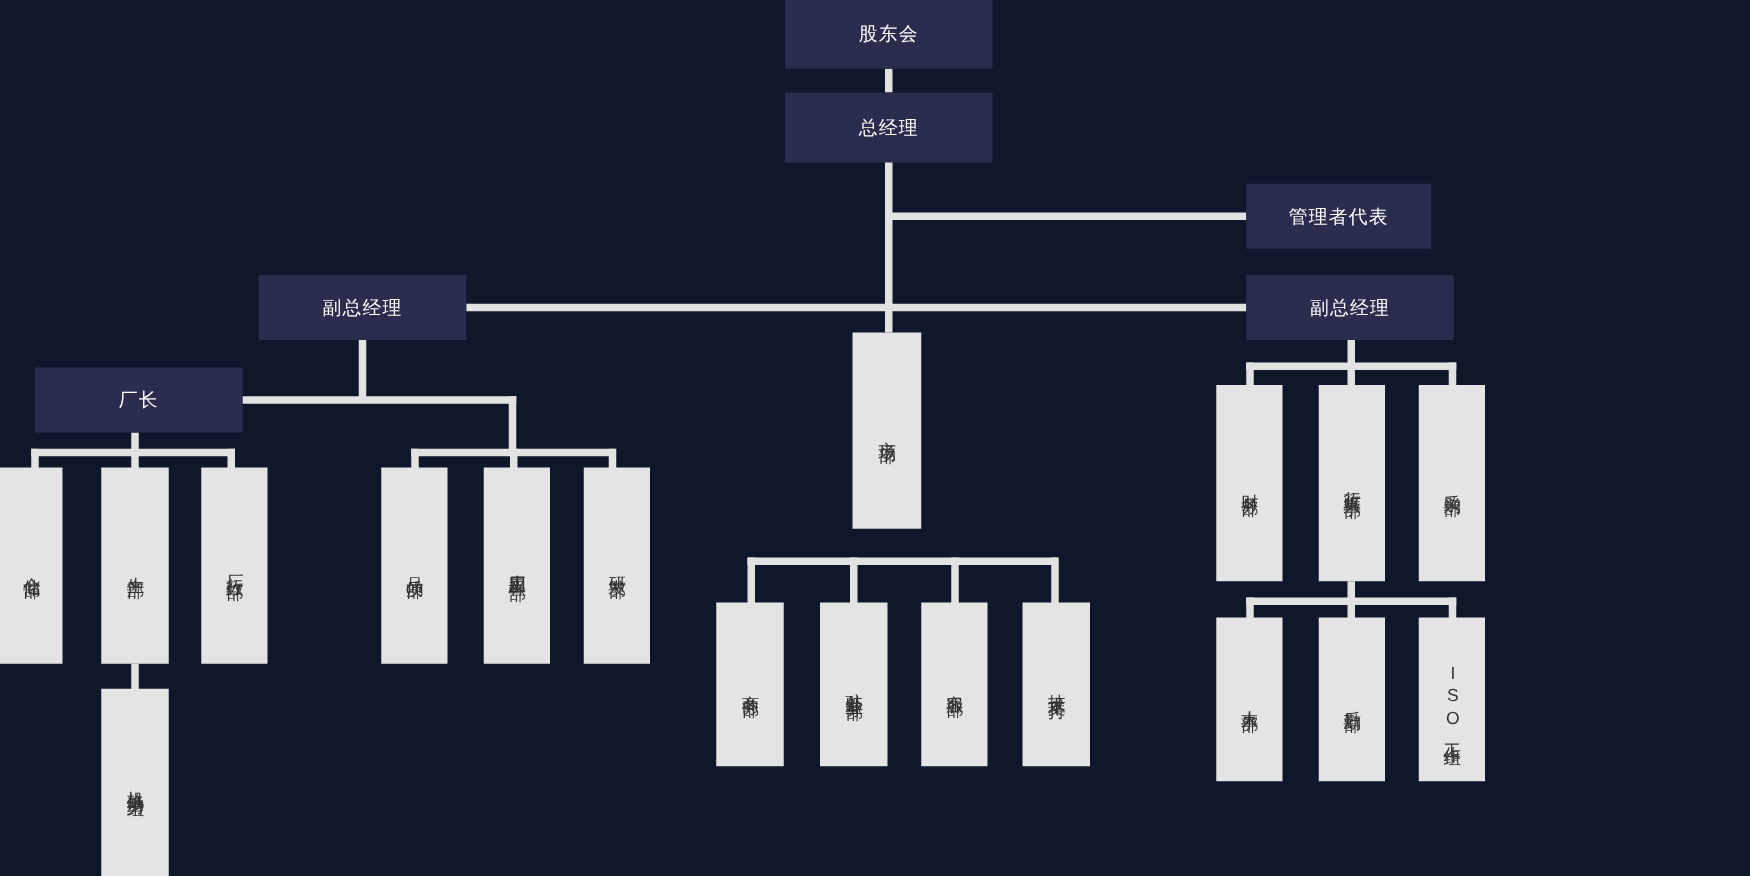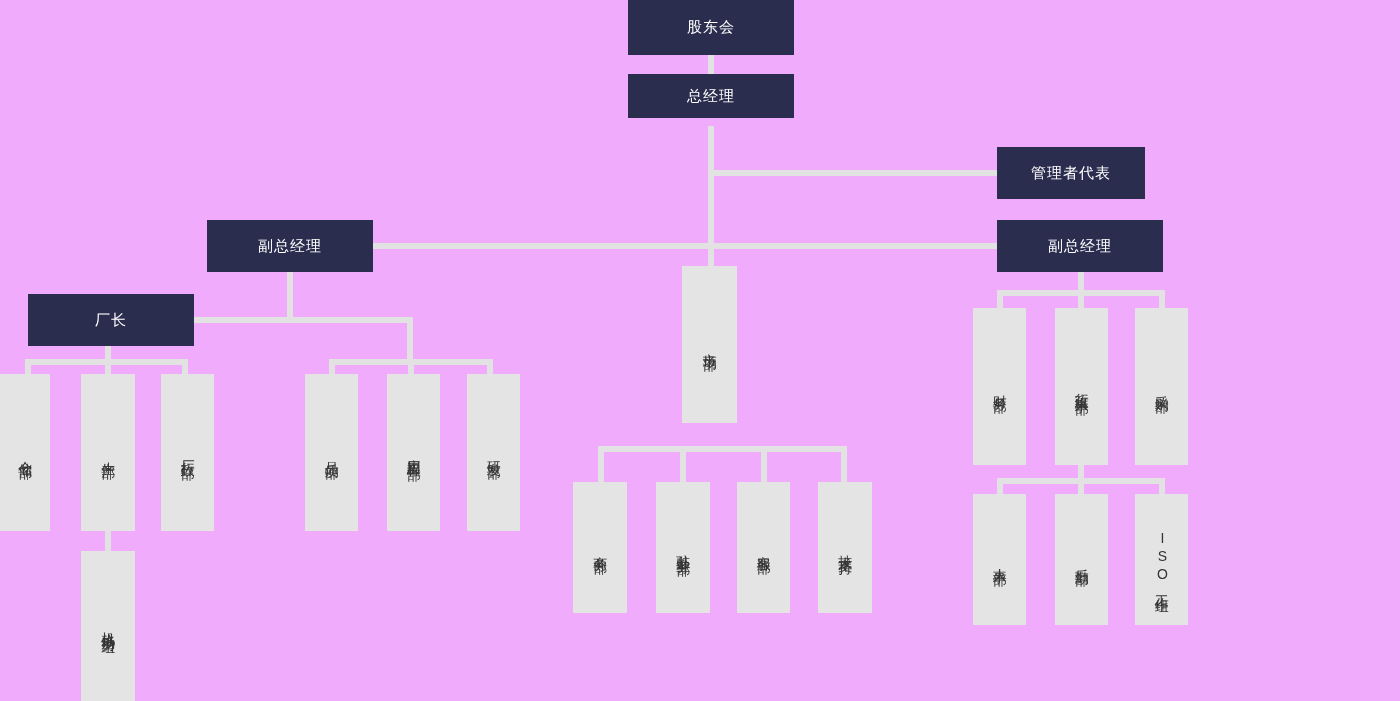--- a/index.html
+++ b/index.html
@@ -7,21 +7,21 @@
     padding: 0;
     background: #ffffff;
   }
   body {
     font-family: "Liberation Sans", "DejaVu Sans", sans-serif;
   }
   #org-chart {
     position: relative;
     width: 1400px;
     height: 701px;
-    background: #f0abfc;
+    background: #0f172a;
     overflow: hidden;
   }
   
   .line {
     position: absolute;
     background: #e2e2e2;
   }
   
   .node {
     position: absolute;
@@ -91,21 +91,21 @@
       <div class="line" style="left: 1078px; top: 465px; width: 6px; height: 17px; background: rgb(226, 226, 226);"></div>
       <div class="line" style="left: 997px; top: 478px; width: 168px; height: 6px; background: rgb(226, 226, 226);"></div>
       <div class="line" style="left: 997px; top: 478px; width: 6px; height: 18px; background: rgb(226, 226, 226);"></div>
       <div class="line" style="left: 1078px; top: 478px; width: 6px; height: 18px; background: rgb(226, 226, 226);"></div>
       <div class="line" style="left: 1159px; top: 478px; width: 6px; height: 18px; background: rgb(226, 226, 226);"></div>
     </div>
   <div id="node-layer">
       <div class="node exec" style="left: 628px; top: 0px; width: 166px; height: 55px;">
         <span class="htext">股东会</span>
       </div>
-      <div class="node exec" style="left: 628px; top: 74px; width: 166px; height: 44px;">
+      <div class="node exec" style="left: 628px; top: 74px; width: 166px; height: 56px;">
         <span class="htext">总经理</span>
       </div>
       <div class="node exec" style="left: 997px; top: 147px; width: 148px; height: 52px;">
         <span class="htext">管理者代表</span>
       </div>
       <div class="node exec" style="left: 207px; top: 220px; width: 166px; height: 52px;">
         <span class="htext">副总经理</span>
       </div>
       <div class="node exec" style="left: 997px; top: 220px; width: 166px; height: 52px;">
         <span class="htext">副总经理</span>

